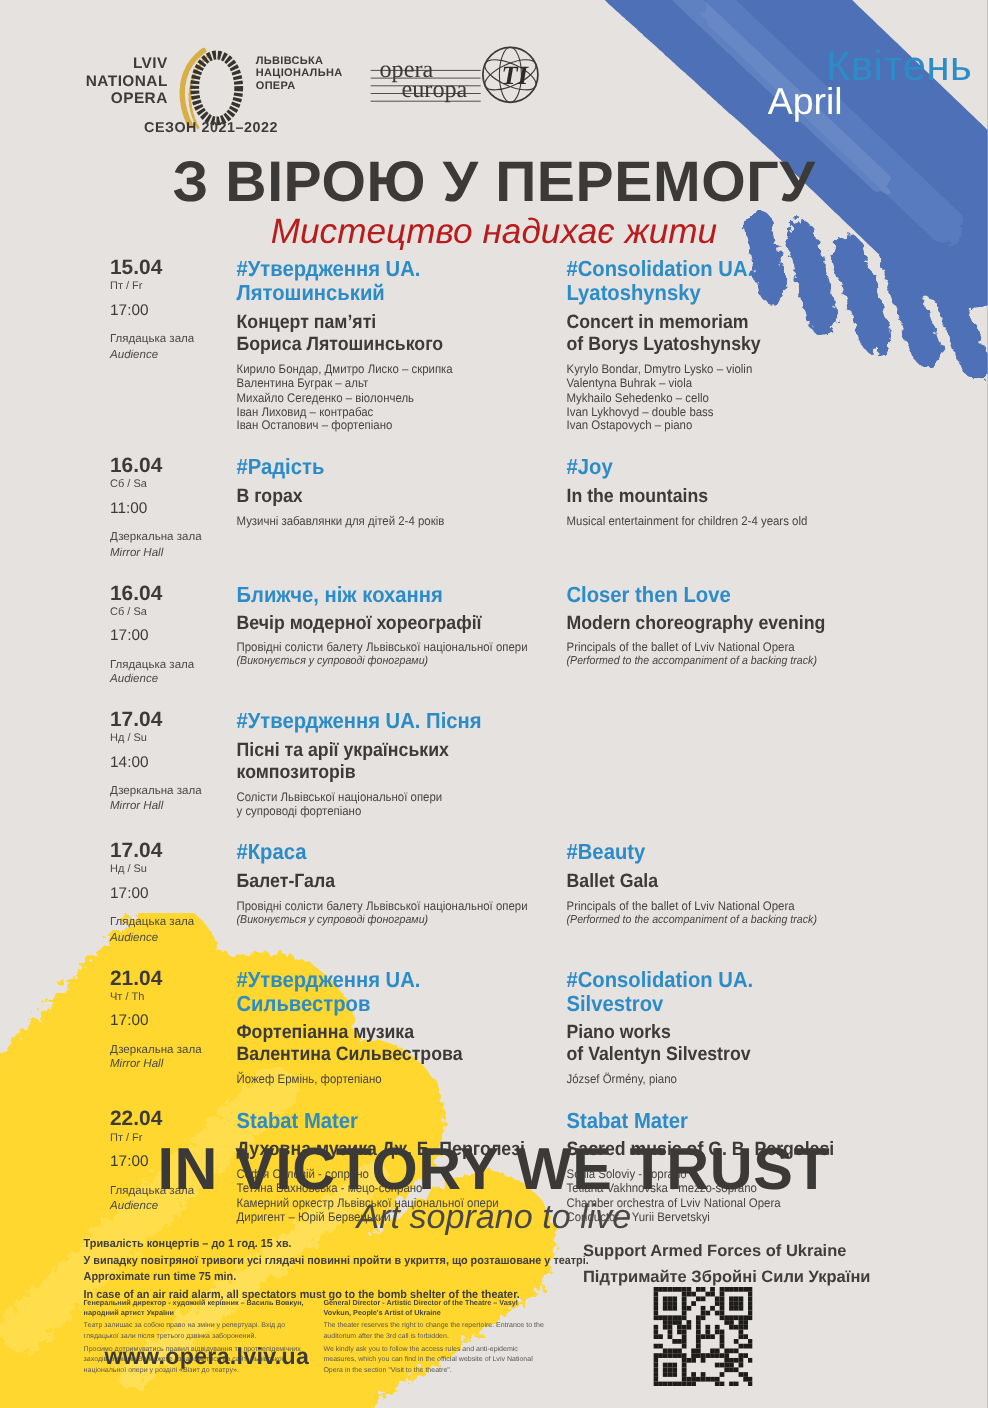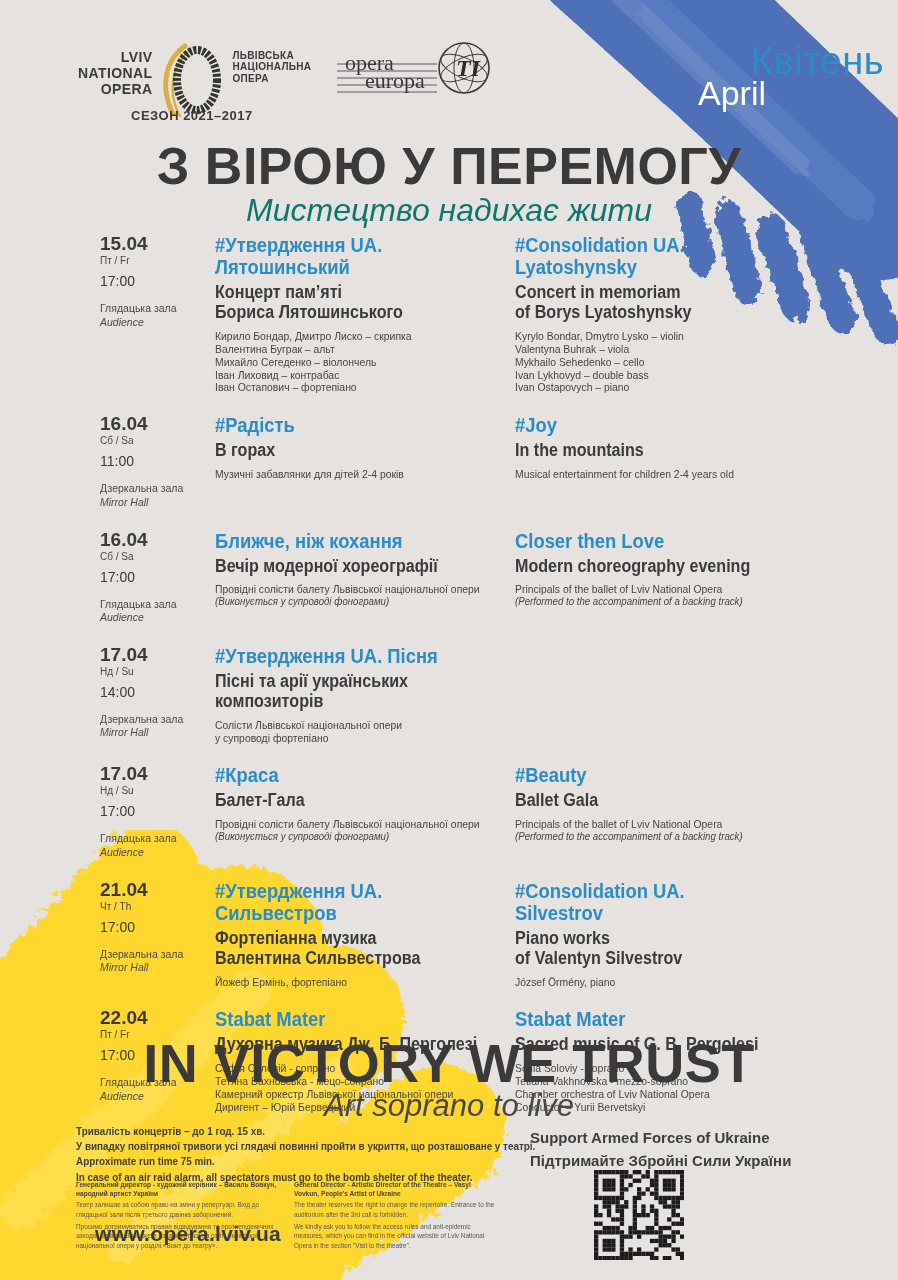--- a/index.html
+++ b/index.html
@@ -21,21 +21,21 @@
   .season{position:absolute;top:108px;left:131px;font-weight:bold;font-size:13px;letter-spacing:.5px;}
   .oe-logo{position:absolute;top:48px;left:333px;width:112px;height:50px;}
   .iti-logo{position:absolute;top:40px;left:436px;}
   .month-uk{position:absolute;top:40px;right:14px;font-size:38px;color:#2b8cc7;letter-spacing:.5px;}
   .month-en{position:absolute;top:74px;left:698px;font-size:34px;color:#ffffff;}
 
   
   .main-title{position:absolute;top:136px;left:0;width:100%;margin:0;text-align:center;
     font-size:52px;font-weight:bold;color:#3b3a38;letter-spacing:.5px;}
   .main-subtitle{position:absolute;top:192px;left:0;width:100%;text-align:center;
-    font-size:32px;font-style:italic;color:#0f766e;}
+    font-size:32px;font-style:italic;color:#b91c1c;}
 
   
   #events{position:absolute;top:234px;left:100px;width:700px;}
   .event-row{display:grid;grid-template-columns:115px 300px 285px;margin-bottom:20px;}
   .ev-date{font-size:19px;font-weight:bold;line-height:1;}
   .ev-day{font-size:10px;margin-top:2px;color:#4a4947;}
   .ev-time{font-size:14px;margin-top:7px;}
   .ev-venue{font-size:10.5px;margin-top:13px;line-height:1.3;color:#4a4947;}
   .ev-venue-en{font-size:10.5px;font-style:italic;color:#4a4947;line-height:1.3;}
   .ev-title{font-size:20px;font-weight:bold;color:#2b8cc7;line-height:1.1;white-space:pre;
@@ -124,21 +124,21 @@
       <path d="M 14 72 C 2 48 4 20 26 4" fill="none" stroke="#d9ae45" stroke-width="5" stroke-dasharray="5 2.5" stroke-linecap="round"></path>
       <path d="M 21 74 C 9 52 11 26 31 8" fill="none" stroke="#d9ae45" stroke-width="2.5" stroke-dasharray="3 2" stroke-linecap="round"></path>
       <ellipse cx="38" cy="38" rx="20" ry="30" fill="none" stroke="#35342f" stroke-width="8" stroke-dasharray="3 1.6"></ellipse>
     </svg>
     <div class="logo-uk">
       <div>ЛЬВІВСЬКА</div>
       <div>НАЦІОНАЛЬНА</div>
       <div>ОПЕРА</div>
     </div>
   </div>
-  <div class="season">СЕЗОН 2021–2017</div>
+  <div class="season">СЕЗОН 2021–2022</div>
 
   <div class="oe-logo">
     <svg width="112" height="50" viewBox="0 0 112 50" aria-hidden="true">
       <g stroke="#3b3a39" stroke-width="0.8">
         <line x1="4" y1="16" x2="104" y2="16"></line>
         <line x1="4" y1="23" x2="104" y2="23"></line>
         <line x1="4" y1="30" x2="104" y2="30"></line>
         <line x1="4" y1="37" x2="104" y2="37"></line>
         <line x1="4" y1="44" x2="104" y2="44"></line>
       </g>

